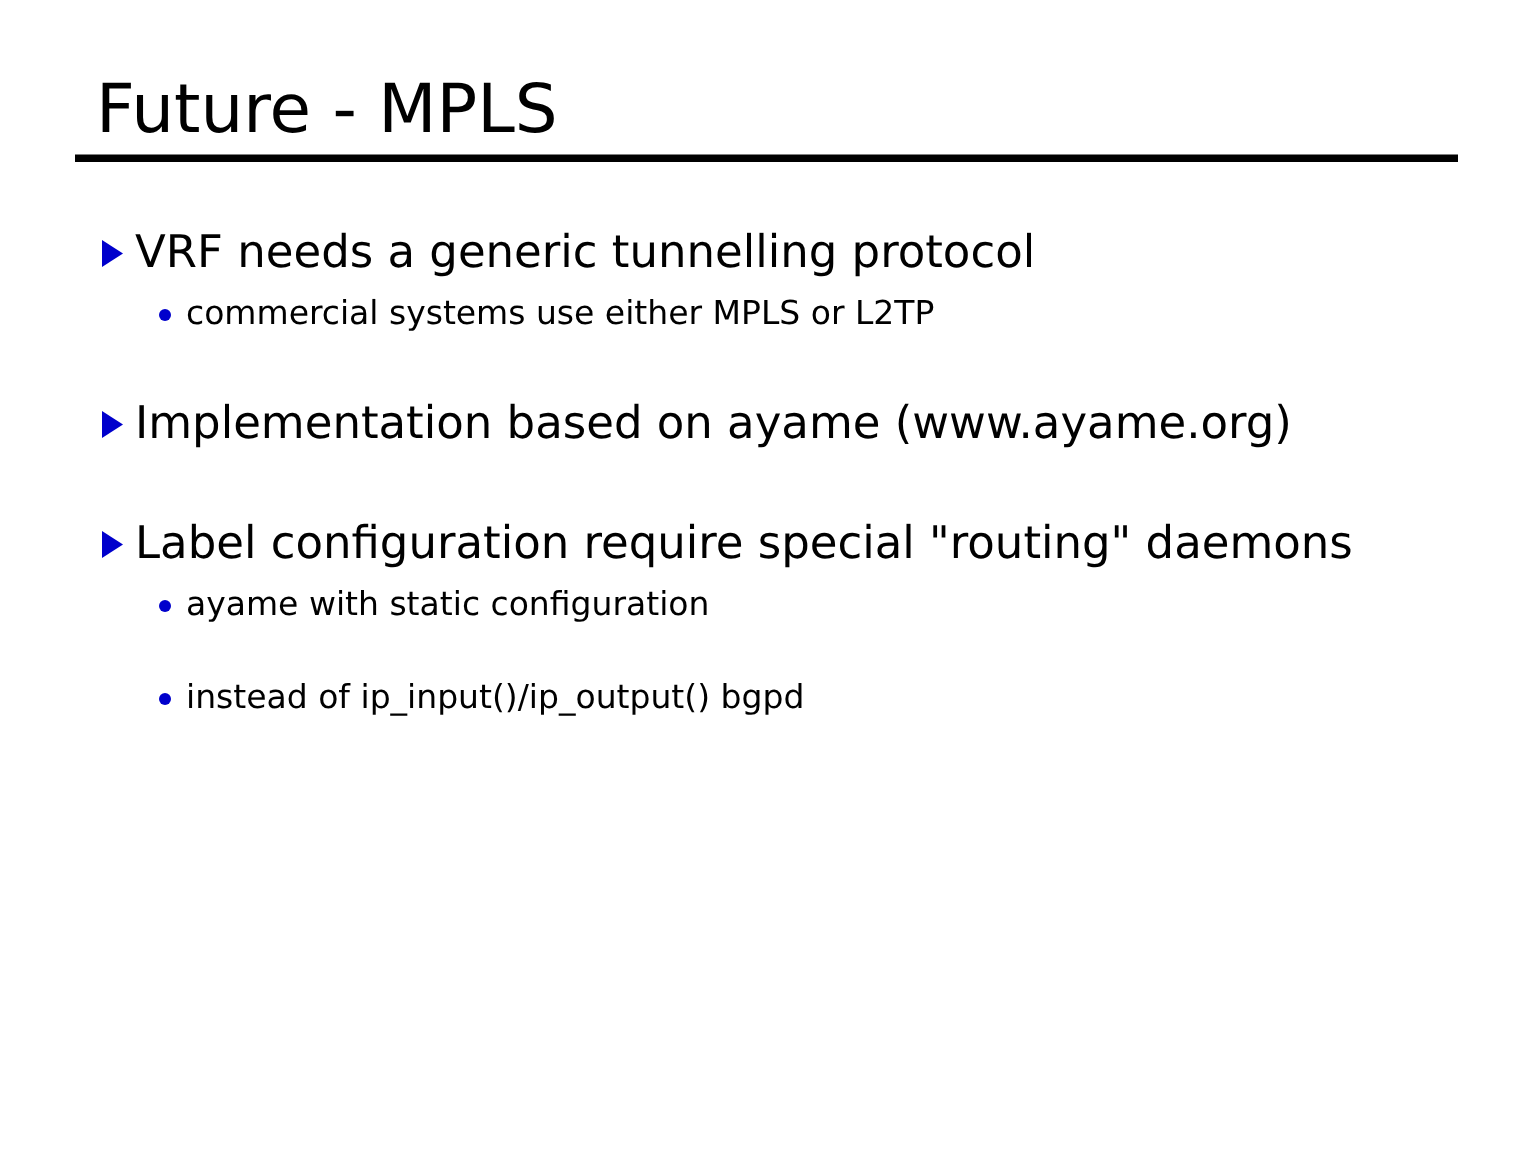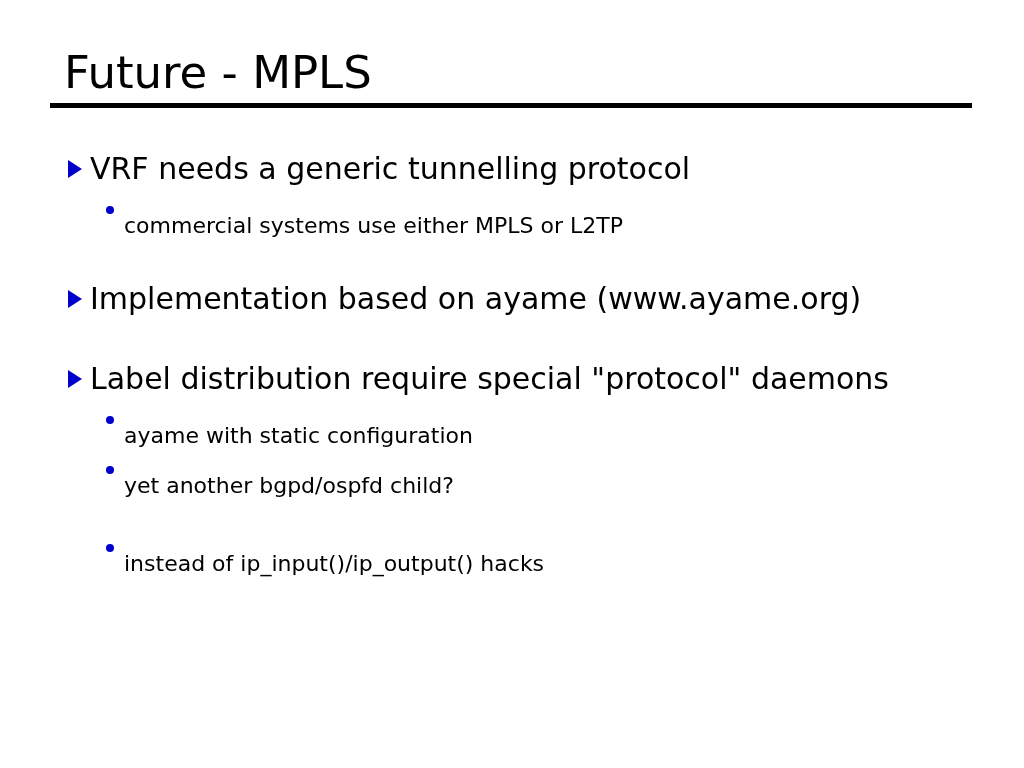--- a/index.html
+++ b/index.html
@@ -112,21 +112,20 @@
     width: 8px;
     height: 8px;
     border-radius: 50%;
     background: #0000cc;
     display: block;
   }
   .l2-text {
     flex: 1 1 auto;
     font-size: 22px;
     line-height: 34px;
-    margin-top: 16px;
   }
 
   .gap-lg { height: 32px; }
   .gap-md { height: 28px; }
 </style>
 </head>
 <body>
 
 <div class="slide">
 
@@ -163,41 +162,35 @@
       </div>
     </div>
 
     <div class="gap-lg"></div>
 
     <div class="group">
       <div class="l1">
         <span class="l1-marker">
             <span class="tri"></span>
           </span>
-        <span class="l1-text">Label distribution require special "protocol" daemons</span>
+        <span class="l1-text">Label configuration require special "routing" daemons</span>
       </div>
       <div class="l2">
         <span class="l2-marker">
             <span class="dot"></span>
           </span>
         <span class="l2-text">ayame with static configuration</span>
-      </div>
-      <div class="l2">
-        <span class="l2-marker">
-            <span class="dot"></span>
-          </span>
-        <span class="l2-text">yet another bgpd/ospfd child?</span>
       </div>
     </div>
 
     <div class="gap-md"></div>
 
     <div class="group">
       <div class="l2">
         <span class="l2-marker">
             <span class="dot"></span>
           </span>
-        <span class="l2-text">instead of ip_input()/ip_output() hacks</span>
+        <span class="l2-text">instead of ip_input()/ip_output() bgpd</span>
       </div>
     </div>
 
   </div>
 </div>
 
 </body></html>

